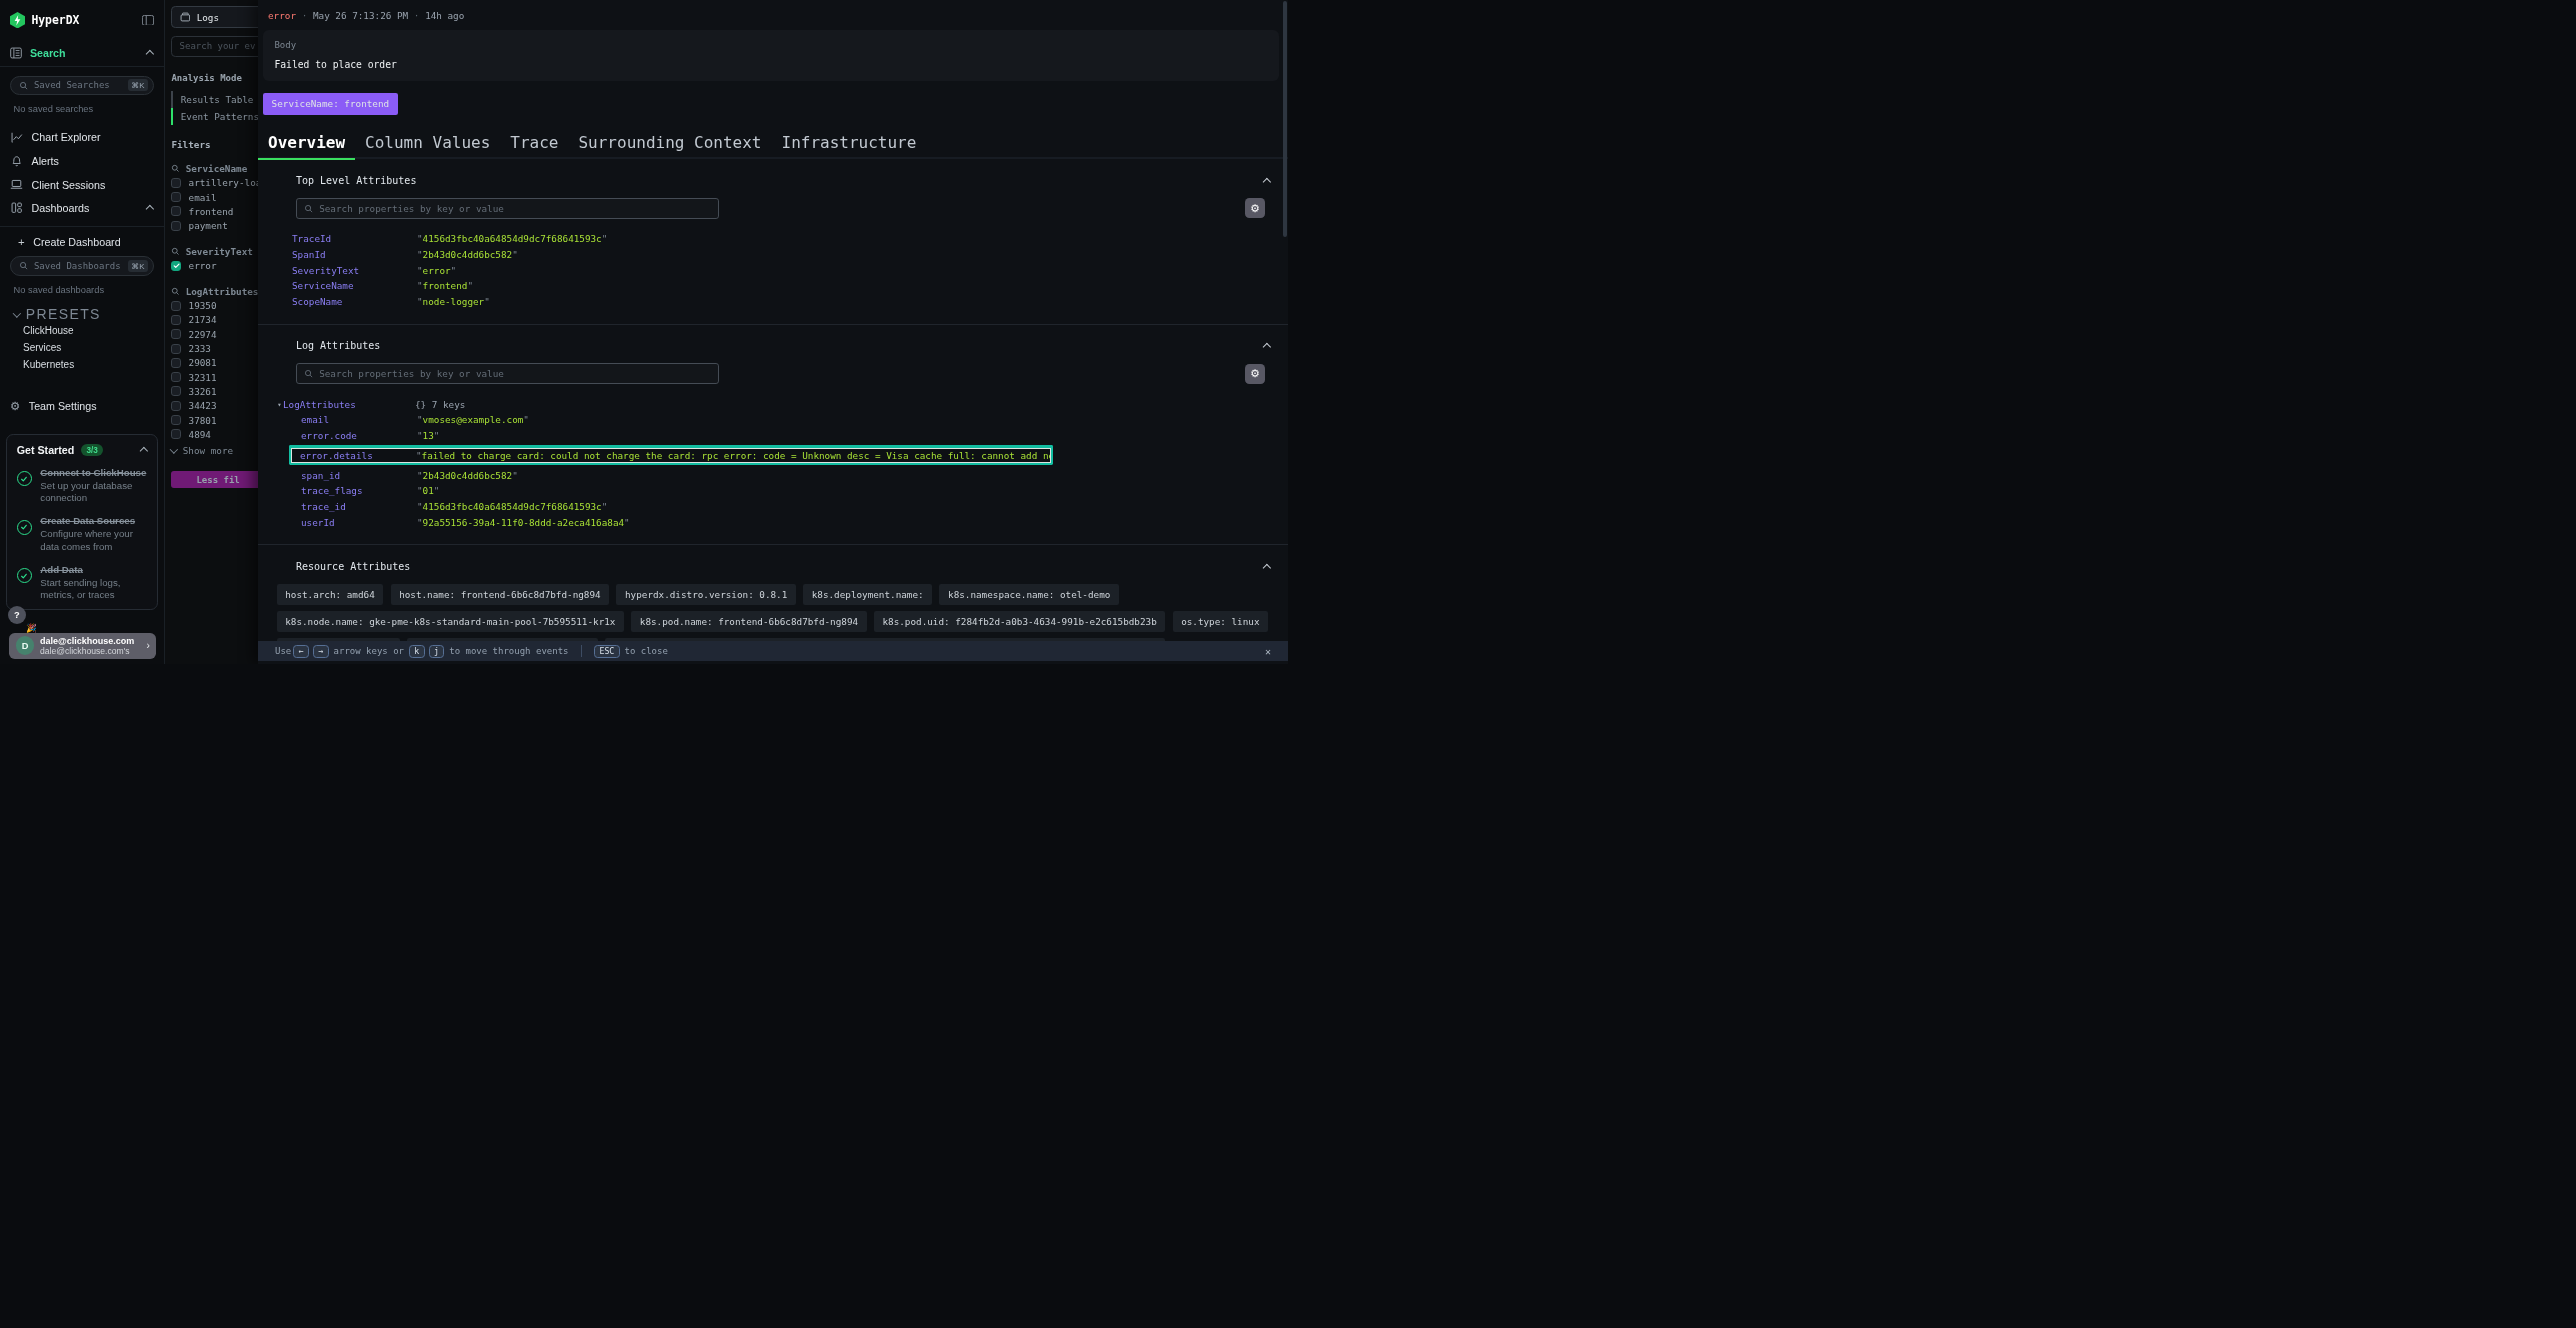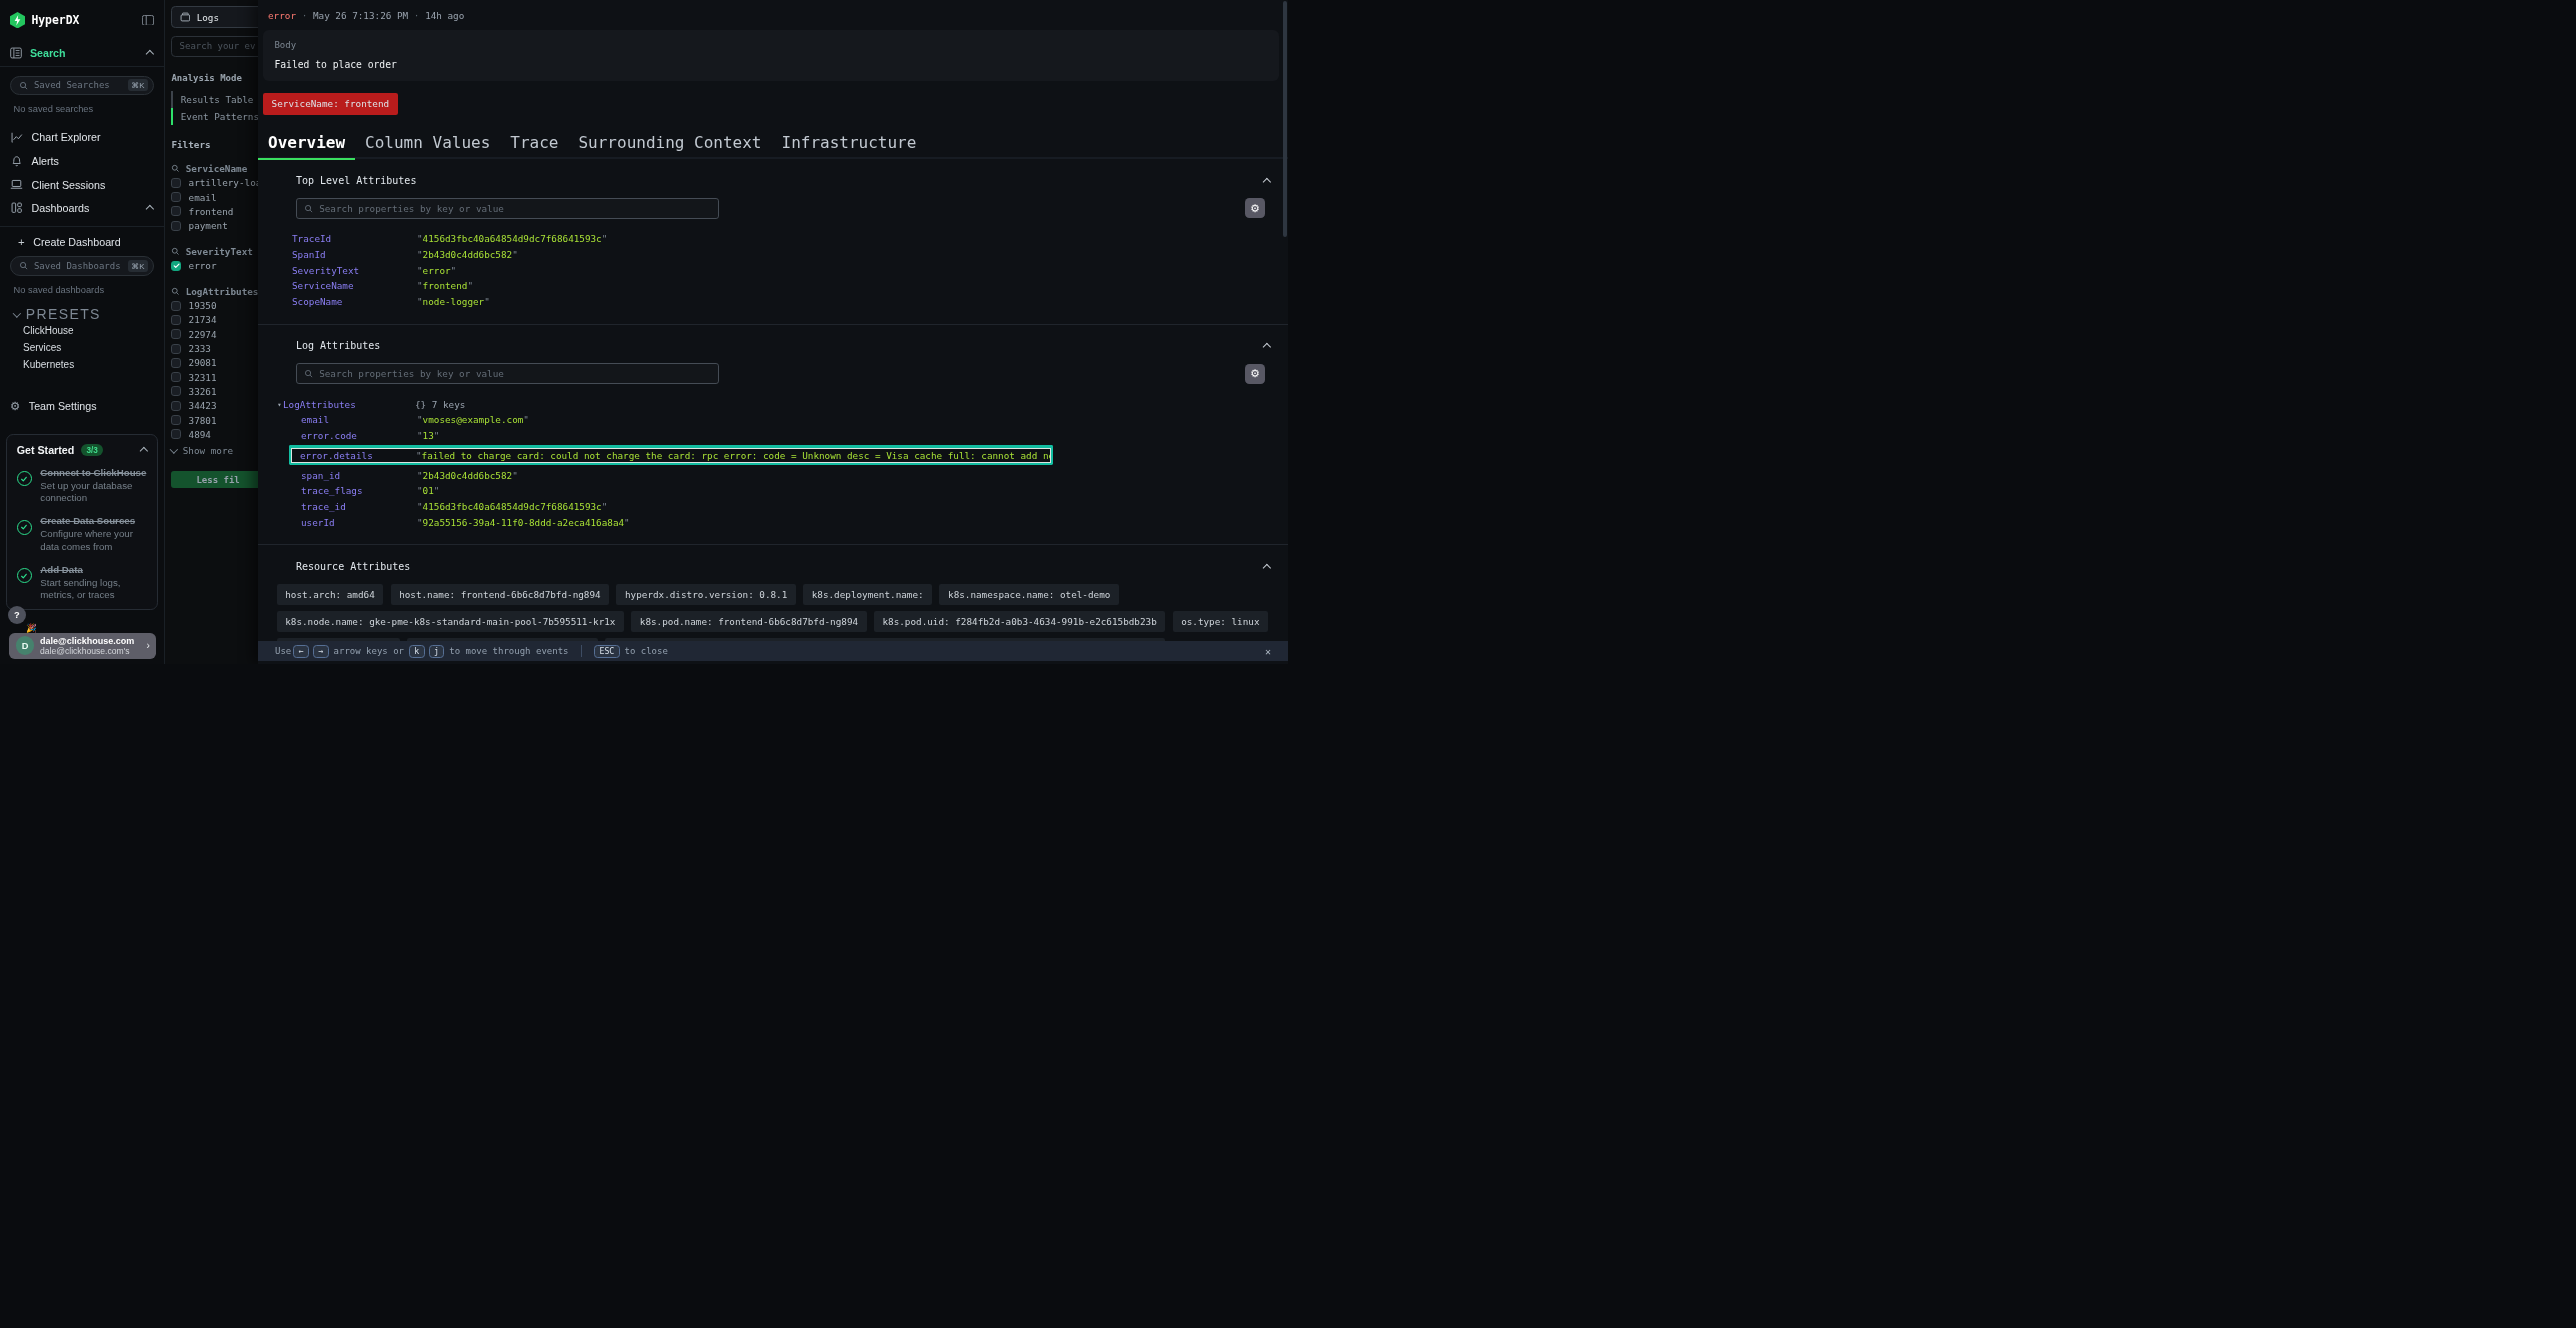--- a/index.html
+++ b/index.html
@@ -85,35 +85,35 @@
   .fgroup { margin-top:10.7px; }
   .fgroup-head { display:flex; align-items:center; color:#7f8a95; height:15px; }
   .fgroup-head .t { font-family:"DejaVu Sans Mono","Liberation Mono",monospace; font-weight:bold; font-size:9.3px; margin-left:5.7px; white-space:nowrap; }
   .fopt { display:flex; align-items:center; height:14.3px; white-space:nowrap; }
   .cb { width:10px; height:10px; border:0.7px solid #3a4149; border-radius:2.9px; background:#1a1e24; flex:none;
         display:flex; align-items:center; justify-content:center; }
   .cb.checked { background:#12a67f; border-color:#12a67f; }
   .fopt .t { font-family:"DejaVu Sans Mono","Liberation Mono",monospace; font-size:9.3px; color:#99a3ad; margin-left:7.2px; }
   .show-more { display:flex; align-items:center; color:#7d8893; height:14.3px; margin-top:1.4px; }
   .show-more .t { font-family:"DejaVu Sans Mono","Liberation Mono",monospace; font-size:9.3px; margin-left:5.7px; }
-  .less-btn { margin-top:14.3px; width:122px; height:16.5px; background:#14532d; border-radius:2.9px; color:#97a1ac;
+  .less-btn { margin-top:14.3px; width:122px; height:16.5px; background:#701a75; border-radius:2.9px; color:#97a1ac;
               font-family:"DejaVu Sans Mono","Liberation Mono",monospace; font-weight:bold; font-size:9px;
               display:flex; align-items:center; padding-left:25px; }
 
   
   .panel { position:absolute; left:258px; right:0; top:0; bottom:0; background:#0e1115; z-index:6;
            box-shadow:-5.7px 0 13px rgba(0,0,0,.5); overflow:hidden; }
   .p-head { display:flex; align-items:center; padding:10px 14.3px 0 10px;
             font-family:"DejaVu Sans Mono","Liberation Mono",monospace; font-size:9.3px; color:#99a3ae; }
   .sev { color:#fa7970; }
   .dot { color:#5d6770; margin:0 5.7px; }
   .body-box { margin:9.3px 8.6px 0 5px; background:#15181d; border-radius:5.7px; padding:9.3px 11.4px 11.4px; }
   .body-label { font-family:"DejaVu Sans Mono","Liberation Mono",monospace; font-size:9px; color:#7c8691; }
   .body-text { font-family:"DejaVu Sans Mono","Liberation Mono",monospace; font-size:9.7px; color:#eef1f3; margin-top:9.3px; }
-  .svc-chip { display:inline-block; margin:11.4px 0 0 5px; background:#b91c1c; border-radius:2.1px; padding:5.7px 8.6px;
+  .svc-chip { display:inline-block; margin:11.4px 0 0 5px; background:#8b5cf6; border-radius:2.1px; padding:5.7px 8.6px;
               font-family:"DejaVu Sans Mono","Liberation Mono",monospace; font-size:9.3px; color:#dde2e7; }
   .tabs { display:flex; margin-top:11.4px; border-bottom:2.1px solid #171c23; padding-left:0; }
   .tab { font-family:"DejaVu Sans Mono","Liberation Mono",monospace; font-size:16px; color:#c2c9d1;
          padding:6.4px 10px 5.7px; margin-bottom:-2.1px; border-bottom:2.1px solid transparent; }
   .tab.active { color:#ffffff; font-weight:bold; border-bottom-color:#3ae060; }
 
   .section { position:relative; border-bottom:0.7px solid #20252c; padding-bottom:14.3px; }
   .sec-title { font-family:"DejaVu Sans Mono","Liberation Mono",monospace; font-size:10px; color:#e3e9ee; padding-left:38px; padding-top:15.7px; }
   .sec-chev { position:absolute; right:17px; top:18.6px; color:#c6ccd3; }
   .prop-search-row { display:flex; align-items:center; margin-top:11.4px; padding-left:38px; }

